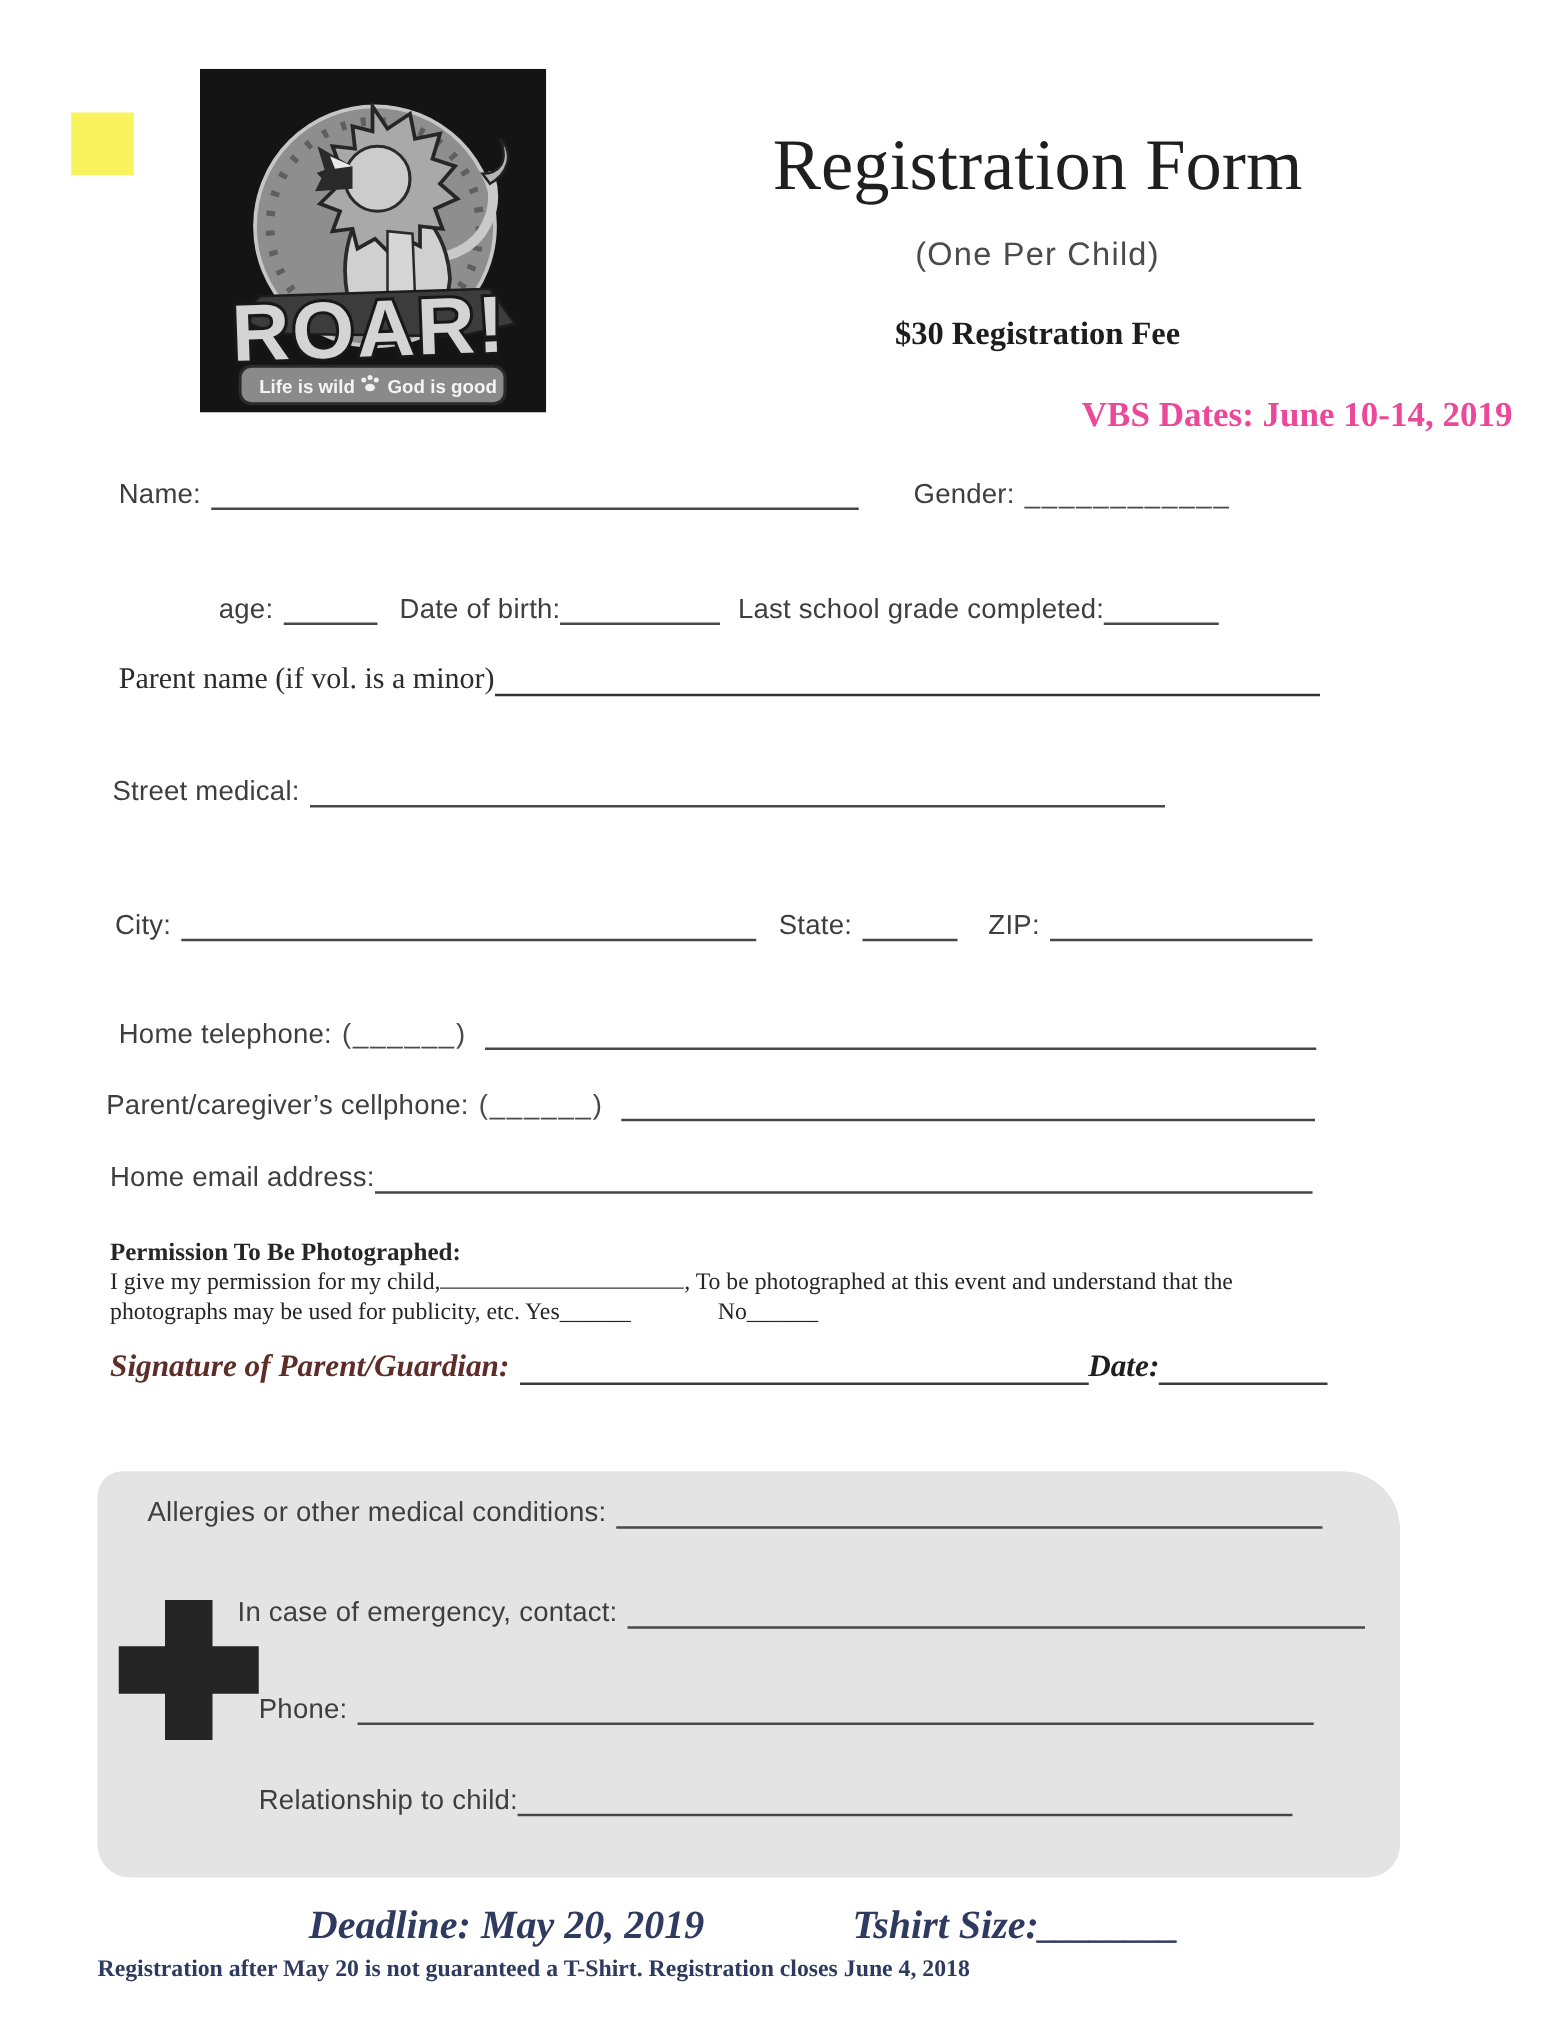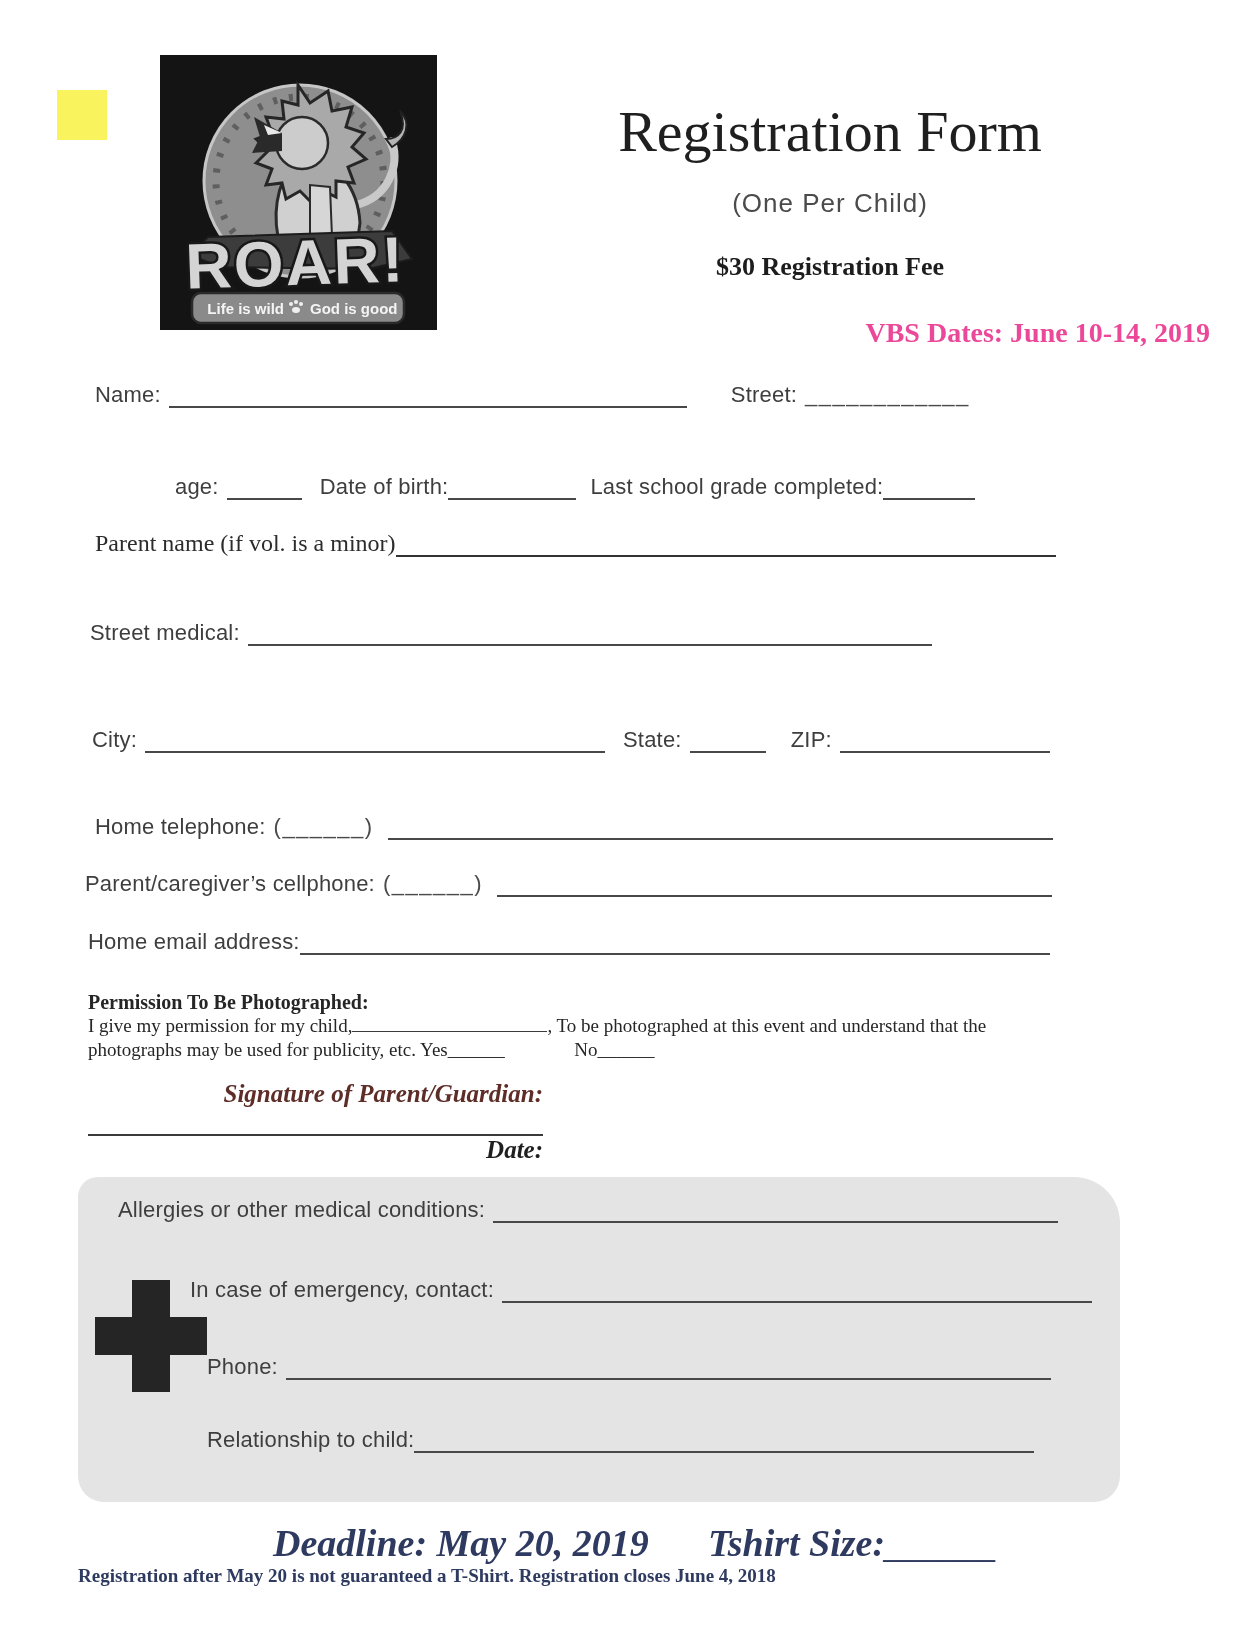--- a/index.html
+++ b/index.html
@@ -34,21 +34,21 @@
               font-size:25px;color:#1f1f1f;}
   .sig-line{border-bottom:2px solid #3a3a3a;height:26px;}
   .panel{position:absolute;left:78px;top:1177px;width:1042px;height:325px;
          background:var(--panel-gray,#e4e4e4);border-radius:20px 46px 26px 26px;}
   .panel .row{position:absolute;text-align:center;}
   .cross{position:absolute;left:17px;top:103px;width:112px;height:112px;}
   .cross div{position:absolute;background:#252525;}
   .cross .v{left:37px;top:0;width:38px;height:112px;}
   .cross .h{left:0;top:37px;width:112px;height:38px;}
   .footer-italic{font-family:"Liberation Serif","DejaVu Serif",serif;font-style:italic;font-weight:bold;
-                 font-size:38px;color:var(--navy,#2e3a5f);margin-left:26px;}
+                 font-size:32px;color:var(--navy,#2e3a5f);}
   .footer-blank{font-family:"Liberation Serif","DejaVu Serif",serif;font-style:italic;font-weight:bold;
                 font-size:28px;color:var(--navy,#2e3a5f);letter-spacing:0;}
   .footer-note{position:absolute;left:78px;top:1565px;width:1042px;text-align:left;
                font-family:"Liberation Serif","DejaVu Serif",serif;font-weight:bold;font-size:19px;
                color:var(--navy,#2e3a5f);}
 </style>
 </head>
 <body>
 
 <div class="page">
@@ -85,21 +85,21 @@
   <div class="title">Registration Form</div>
   <div class="subtitle">(One Per Child)</div>
   <div class="fee">$30 Registration Fee</div>
   <div class="dates">VBS Dates: June 10-14, 2019</div>
 
   <div class="row" style="left:95px;top:382px;">
     <span class="lbl">Name:</span>
     <span class="sp8"></span>
     <span class="line" style="width:518px"></span>
     <span class="sp44"></span>
-    <span class="lbl">Street:</span>
+    <span class="lbl">Gender:</span>
     <span class="sp8"></span>
     <span class="blank-text">____________</span>
   </div>
 
   <div class="row" style="left:175px;top:474px;justify-content:space-between;">
     <span class="lbl">age:</span>
     <span class="sp8"></span>
     <span class="line" style="width:75px"></span>
     <span class="sp18"></span>
     <span class="lbl">Date of birth:</span>
@@ -161,21 +161,21 @@
       <span>I give my permission for my child,</span><span class="inline-line" style="width:195px"></span><span>, To be photographed at this event and understand that the</span>
     </div>
     <div class="perm-row">
       <span>photographs may be used for publicity, etc.</span>
       <span>Yes</span><span class="blank-text" style="font-family:'Liberation Serif',serif;font-size:19px;letter-spacing:0;color:#262626;">______</span>
       <span class="gap60"></span>
       <span>No</span><span class="blank-text" style="font-family:'Liberation Serif',serif;font-size:19px;letter-spacing:0;color:#262626;">______</span>
     </div>
   </div>
 
-  <div class="row" style="left:88px;top:1080px;flex-direction:column;">
+  <div class="row" style="left:88px;top:1080px;">
     <span class="sig-label">Signature of Parent/Guardian:</span>
     <span class="sp8"></span>
     <span class="sig-line" style="width:455px"></span>
     <span class="date-label">Date:</span>
     <span class="sig-line" style="width:135px"></span>
   </div>
 
   <div class="panel">
     <div class="row" style="left:40px;top:20px;">
       <span class="lbl">Allergies or other medical conditions:</span>

